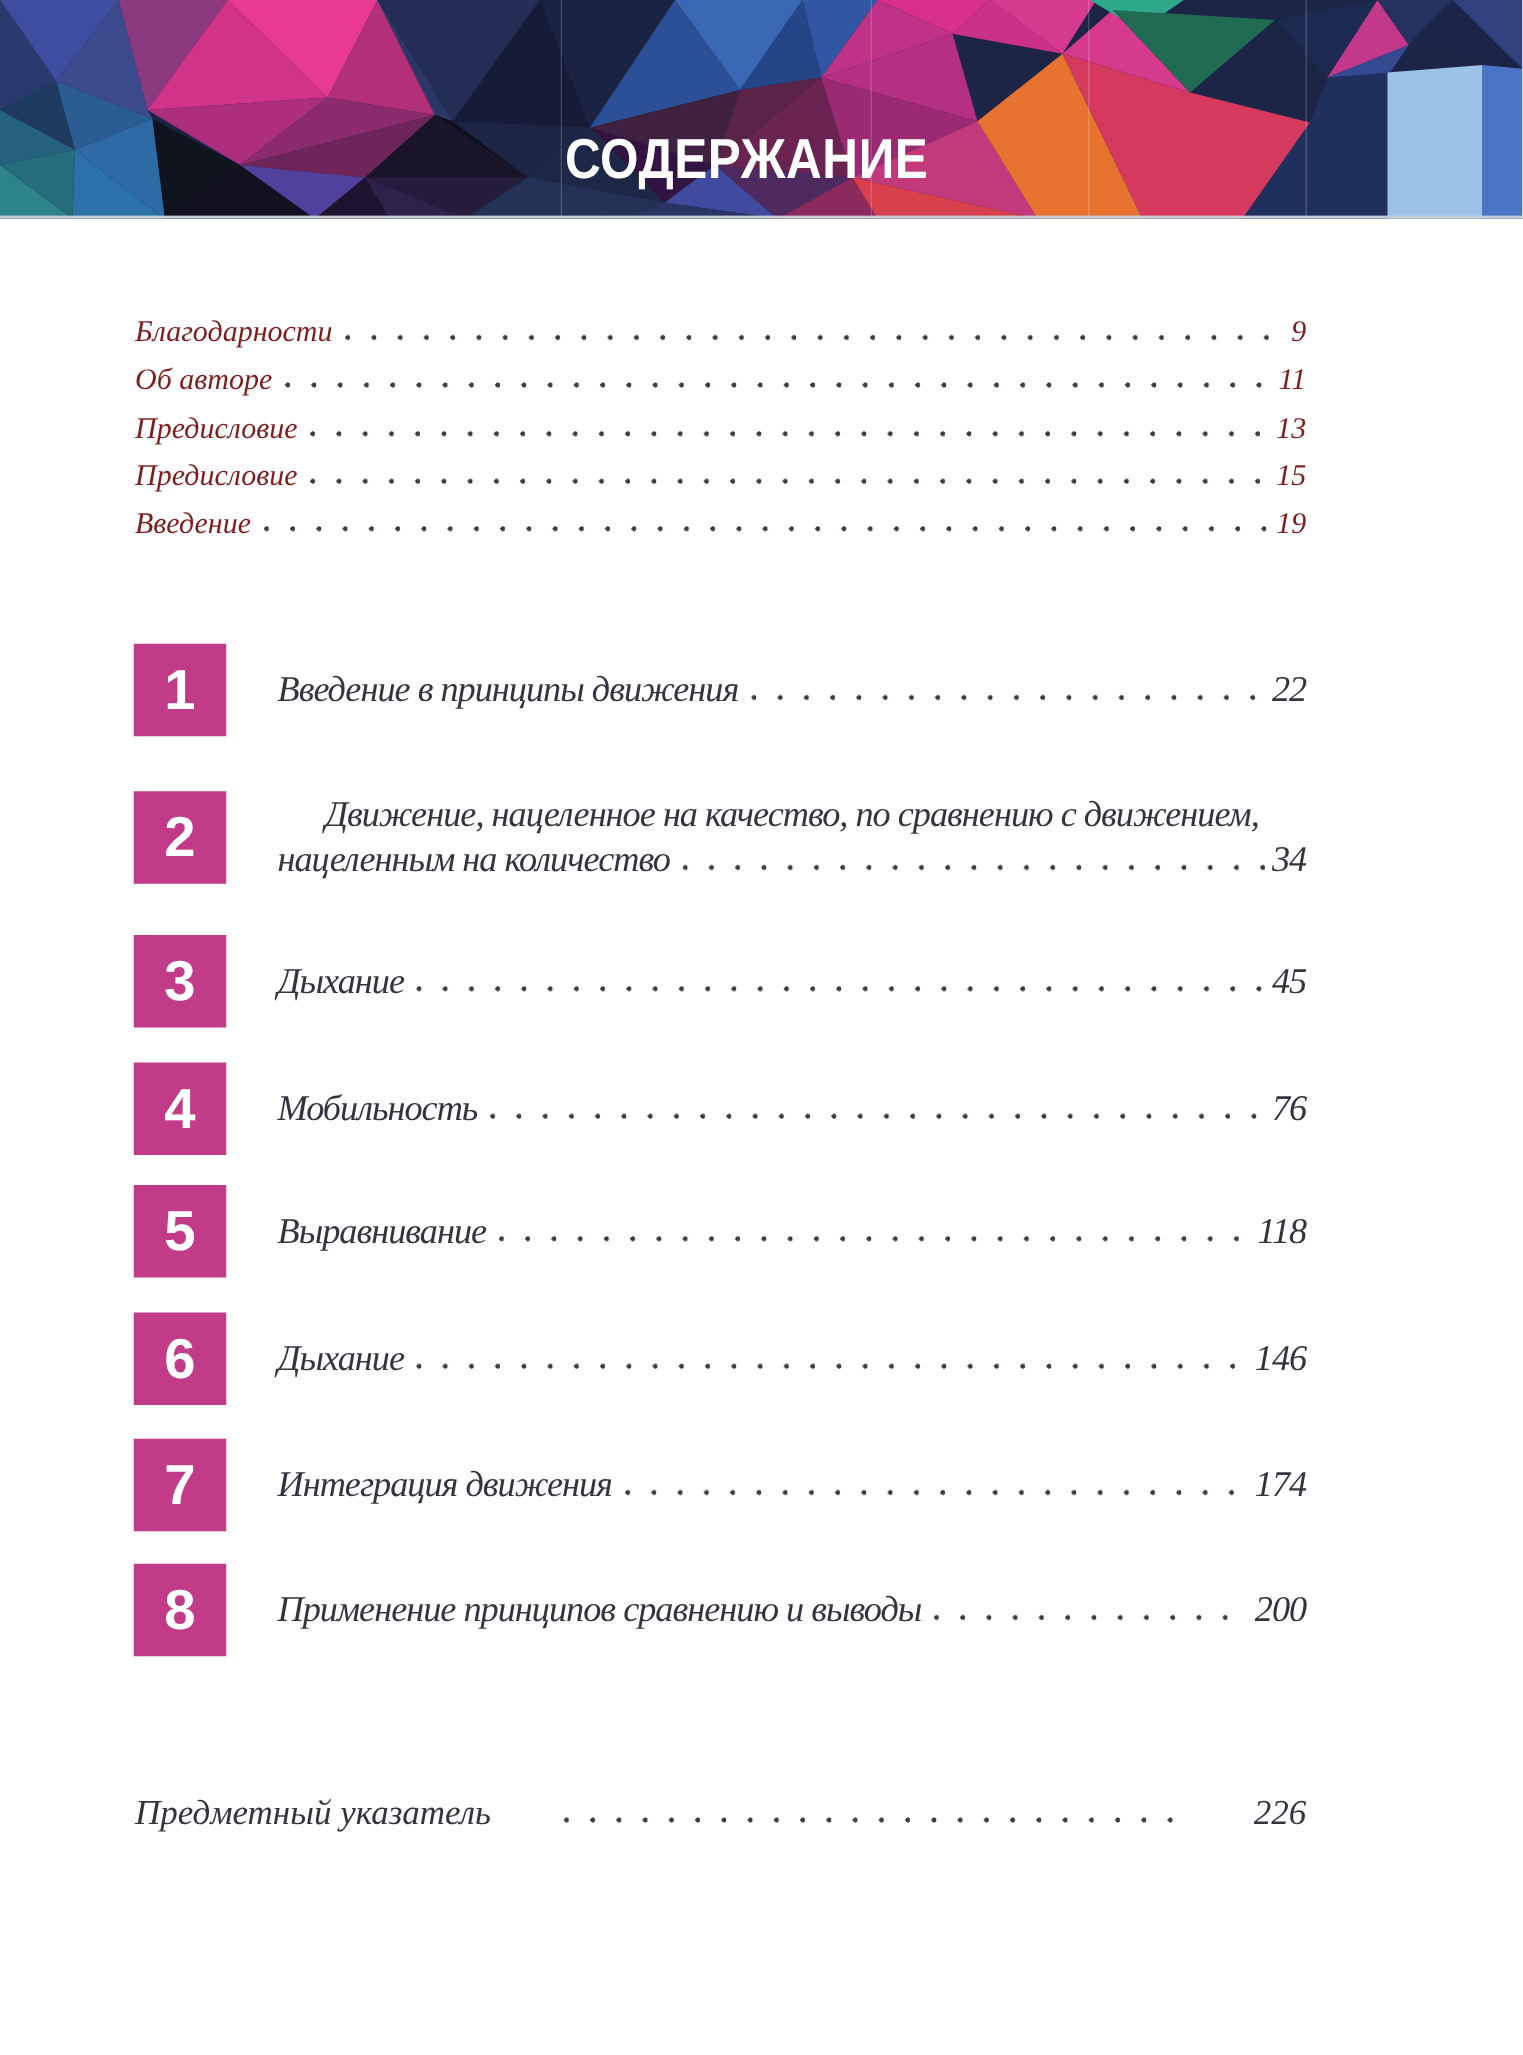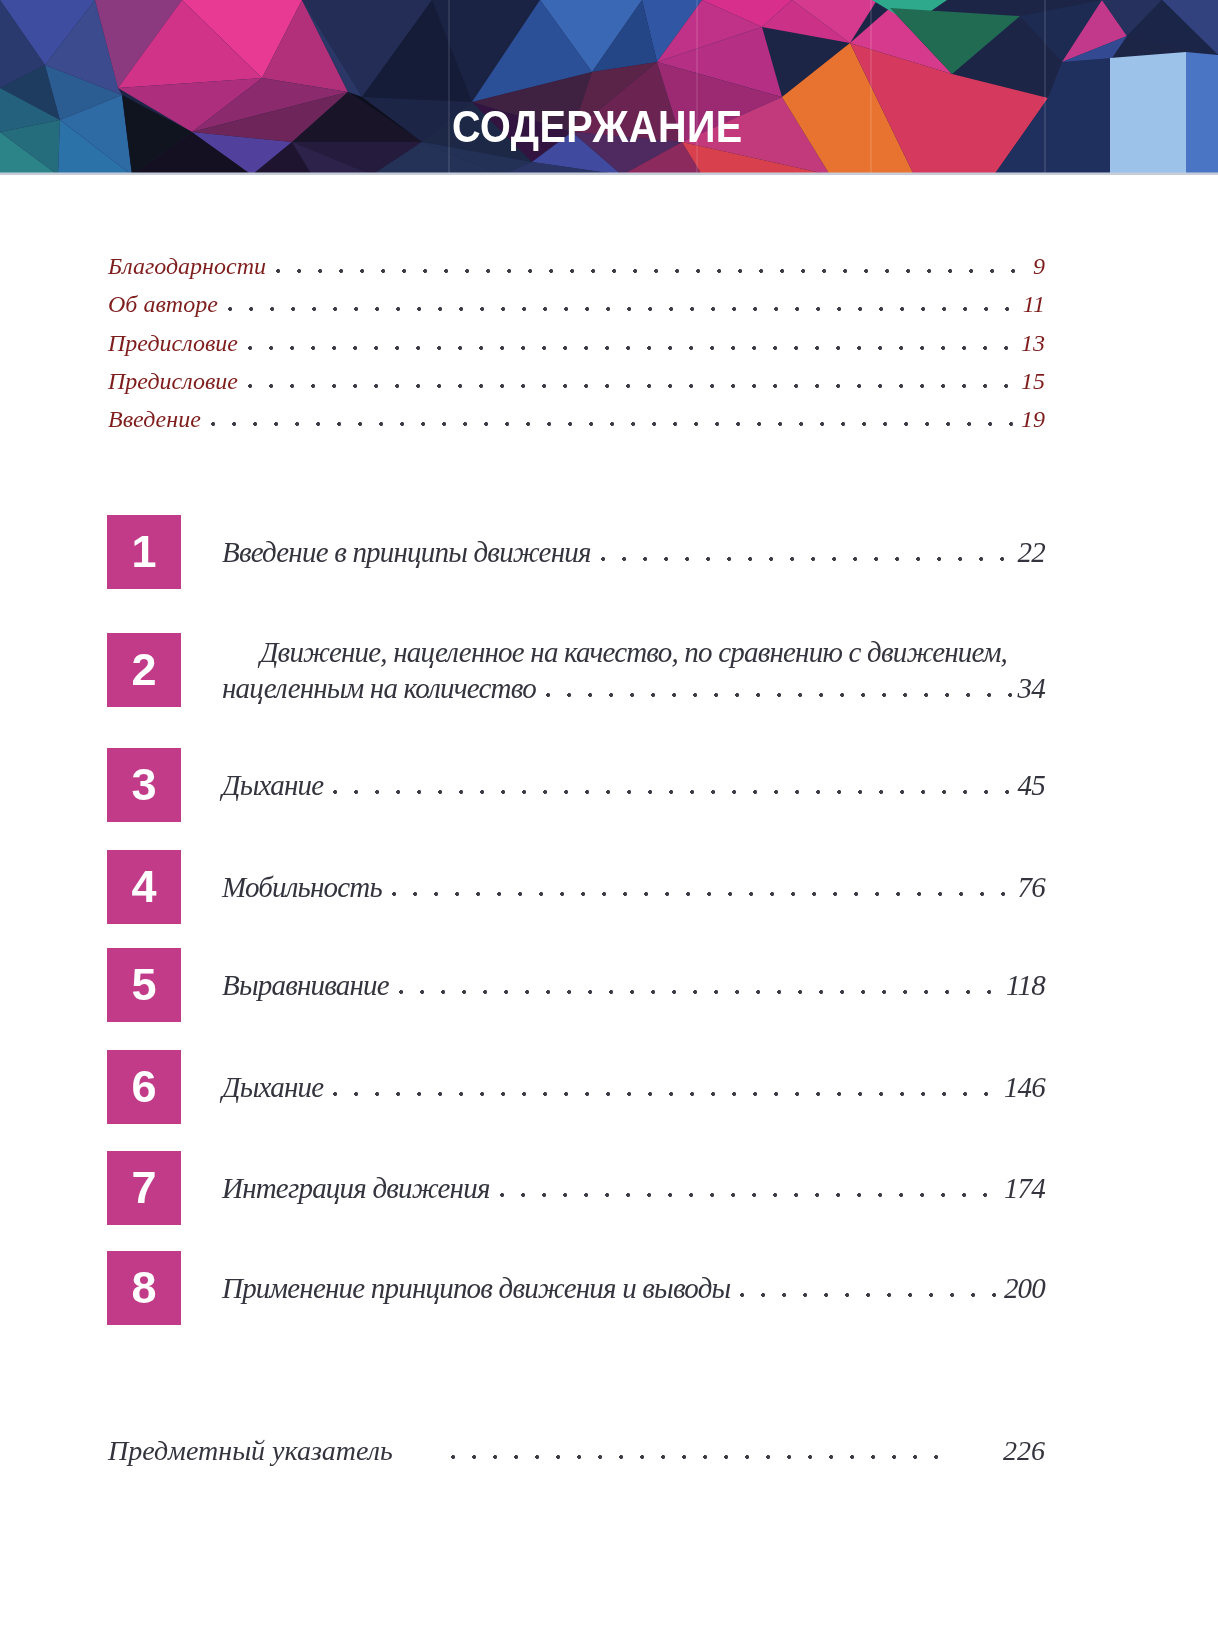--- a/index.html
+++ b/index.html
@@ -257,21 +257,21 @@
         <span class="dots"></span>
         <span class="pg">174</span>
       </div>
     </div>
   </div>
 
   <div class="chapter ch8">
     <div class="badge">8</div>
     <div class="entry">
       <div class="line row">
-        <span>Применение принципов движения и выводы</span>
+        <span>Применение принципов сравнению и выводы</span>
         <span class="dots"></span>
         <span class="pg">200</span>
       </div>
     </div>
   </div>
 
 
   <div class="index-entry">
     <div class="row">
       <span>Предметный указатель</span>

